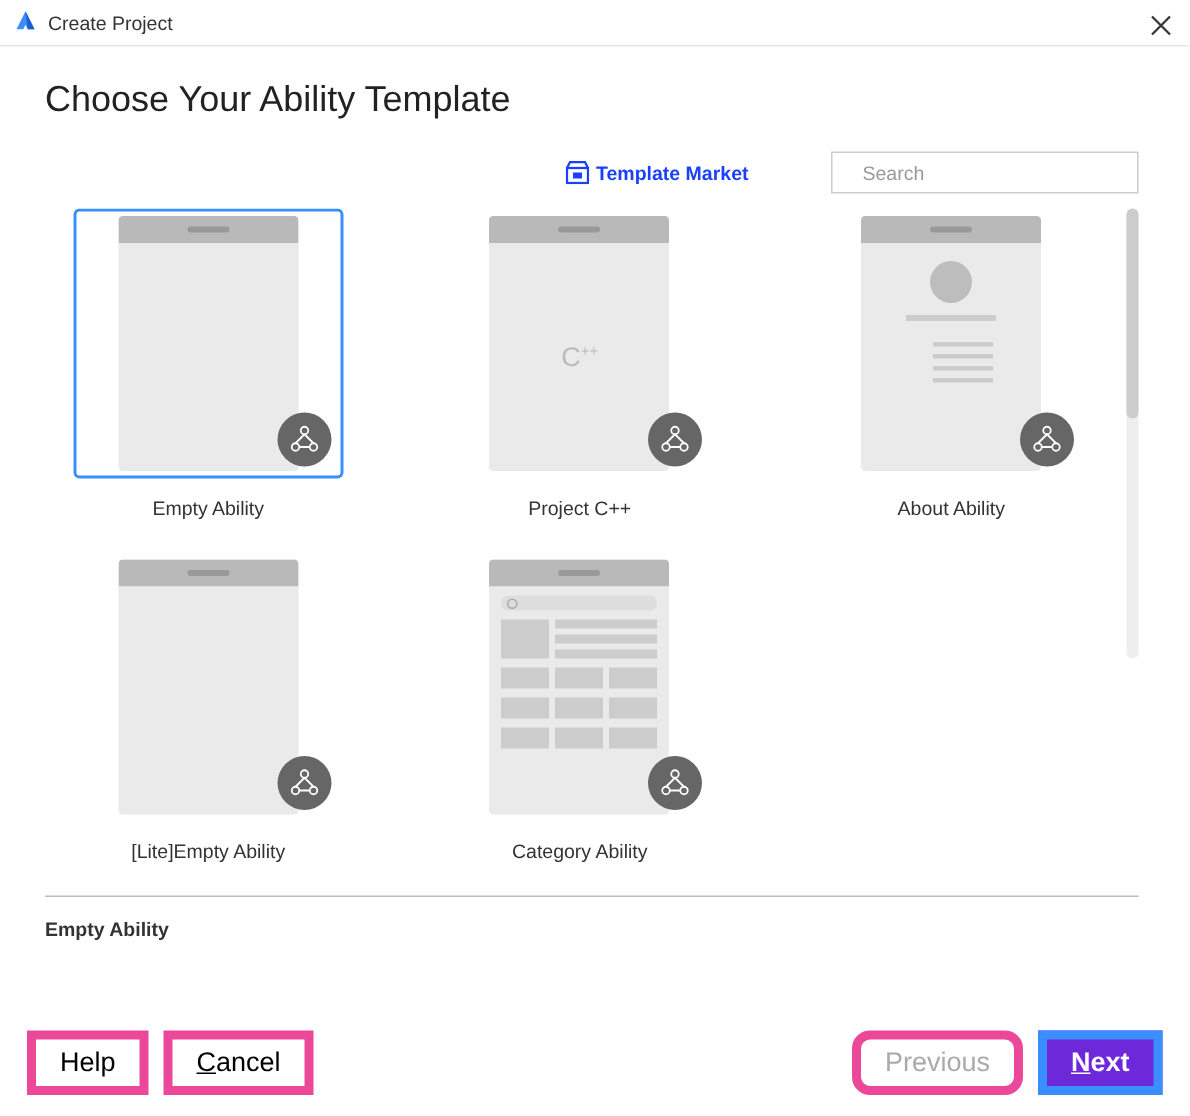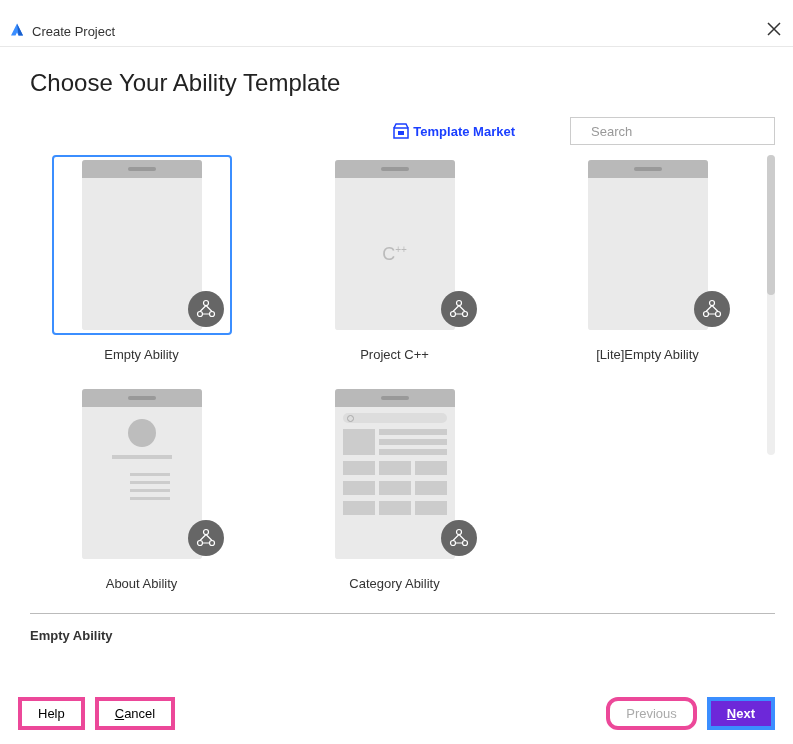--- a/index.html
+++ b/index.html
@@ -1,22 +1,22 @@
 <!DOCTYPE html>
 <html><head>
 <meta charset="utf-8">
 <style>
 * { box-sizing: border-box; margin: 0; padding: 0; }
 body { font-family: "Segoe UI", Arial, sans-serif; font-size: 13px; color: #333; background: #fff; width: 793px; height: 744px; overflow: hidden; }
-.titlebar { display: flex; align-items: flex-start; justify-content: space-between; padding: 22px 12px 6px 8px; border-bottom: 1px solid #e8e8e8; }
+.titlebar { display: flex; align-items: flex-end; justify-content: space-between; padding: 6px 12px 6px 8px; border-bottom: 1px solid #e8e8e8; }
 .titlebar-left { display: flex; align-items: center; gap: 6px; }
 .logo { width: 18px; height: 18px; }
 .title { font-size: 13px; color: #333; }
 .close-x { width: 14px; height: 14px; cursor: pointer; }
-.dialog-body { padding: 22px 18px 0 30px; }
+.dialog-body { padding: 22px 34px 0 30px; }
 .heading { font-size: 24px; font-weight: 400; color: #222; margin-bottom: 20px; }
 .top-row { display: flex; justify-content: flex-end; align-items: center; gap: 55px; margin-bottom: 10px; }
 .market-link { display: flex; align-items: center; gap: 4px; color: #1a3fff; font-weight: 600; font-size: 13px; cursor: pointer; }
 .market-icon { width: 16px; height: 16px; }
 .search-box { display: flex; align-items: center; border: 1px solid #ccc; width: 205px; height: 28px; padding: 0 8px; gap: 6px; }
 .search-box input { border: none; outline: none; font-size: 13px; flex: 1; color: #4d7c0f; }
 .search-box input::placeholder { color: #999; }
 .scroll-area { display: flex; gap: 8px; }
 .grid-wrap { flex: 1; height: 450px; overflow: hidden; }
 .grid { display: grid; grid-template-columns: repeat(3, 1fr); column-gap: 30px; row-gap: 22px; }
@@ -45,21 +45,21 @@
 .cat-cell-tall { background: #ccc; height: 26px; }
 .cat-line { background: #ccc; height: 6px; }
 .fs-content { flex: 1; background: #d7d7d7; display: flex; align-items: center; justify-content: center; }
 .scroll-track { width: 8px; height: 300px; background: #eee; border-radius: 4px; position: relative; }
 .scroll-thumb { position: absolute; top: 0; left: 0; width: 8px; height: 140px; background: #ccc; border-radius: 4px; }
 .divider { border: none; border-top: 1px solid #bbb; margin-top: 8px; }
 .desc-block { padding: 14px 30px 0 30px; }
 .desc-title { font-weight: 600; font-size: 13px; margin-bottom: 6px; }
 .desc-text { font-size: 13px; color: #333; line-height: 1.5; }
 .footer { position: absolute; bottom: 14px; left: 0; right: 0; display: flex; align-items: center; padding: 0 18px; gap: 10px; }
-.btn { border: 4px solid #ec4899; background: #fff; padding: 5px 16px; font-size: 13px; cursor: pointer; }
+.btn { border: 6px solid #ec4899; background: #fff; padding: 5px 16px; font-size: 18px; cursor: pointer; }
 .btn:disabled { color: #aaa; cursor: default; border-radius: 12px; }
 .btn.primary { background: #6d28d9; color: #fff; border-color: #3b8eff; font-weight: 600; }
 .spacer { flex: 1; }
 .underline-letter { text-decoration: underline; }
 </style>
 </head>
 <body>
 
 <div class="titlebar">
   <div class="titlebar-left">
@@ -143,40 +143,20 @@
           </div>
           <div class="tpl-label">Project C++</div>
         </div>
 
         <div class="tpl-card">
           <div class="thumb">
             <div class="phone-mock">
               <div class="phone-top">
                   <div class="phone-camera"></div>
                 </div>
-              <div class="phone-body"></div>
-            </div>
-            <div class="badge">
-              <svg width="22" height="22" viewBox="0 0 22 22">
-                  <circle cx="11" cy="5" r="2.5" fill="none" stroke="#fff" stroke-width="1.2"></circle>
-                  <circle cx="5" cy="16" r="2.5" fill="none" stroke="#fff" stroke-width="1.2"></circle>
-                  <circle cx="17" cy="16" r="2.5" fill="none" stroke="#fff" stroke-width="1.2"></circle>
-                  <path d="M11 7.5 L5 13.5 M11 7.5 L17 13.5 M7.5 16 L14.5 16" stroke="#fff" stroke-width="1.2"></path>
-                </svg>
-            </div>
-          </div>
-          <div class="tpl-label">[Lite]Empty Ability</div>
-        </div>
-
-        <div class="tpl-card">
-          <div class="thumb">
-            <div class="phone-mock">
-              <div class="phone-top">
-                  <div class="phone-camera"></div>
-                </div>
               <div class="phone-body" style="align-items:flex-start;">
                 <div class="about-content">
                   <div class="about-avatar"></div>
                   <div class="about-line"></div>
                   <div class="about-small-lines">
                     <div class="about-sl"></div>
                       <div class="about-sl"></div>
                       <div class="about-sl"></div>
                       <div class="about-sl"></div>
                   </div>
@@ -194,20 +174,40 @@
           </div>
           <div class="tpl-label">About Ability</div>
         </div>
 
         <div class="tpl-card">
           <div class="thumb">
             <div class="phone-mock">
               <div class="phone-top">
                   <div class="phone-camera"></div>
                 </div>
+              <div class="phone-body"></div>
+            </div>
+            <div class="badge">
+              <svg width="22" height="22" viewBox="0 0 22 22">
+                  <circle cx="11" cy="5" r="2.5" fill="none" stroke="#fff" stroke-width="1.2"></circle>
+                  <circle cx="5" cy="16" r="2.5" fill="none" stroke="#fff" stroke-width="1.2"></circle>
+                  <circle cx="17" cy="16" r="2.5" fill="none" stroke="#fff" stroke-width="1.2"></circle>
+                  <path d="M11 7.5 L5 13.5 M11 7.5 L17 13.5 M7.5 16 L14.5 16" stroke="#fff" stroke-width="1.2"></path>
+                </svg>
+            </div>
+          </div>
+          <div class="tpl-label">[Lite]Empty Ability</div>
+        </div>
+
+        <div class="tpl-card">
+          <div class="thumb">
+            <div class="phone-mock">
+              <div class="phone-top">
+                  <div class="phone-camera"></div>
+                </div>
               <div class="phone-body" style="display:block;">
                 <div class="cat-content">
                   <div class="cat-search"></div>
                   <div class="cat-grid-alt">
                       <div class="cat-cell-tall"></div>
                       <div style="display:flex;flex-direction:column;gap:4px;grid-column:span 2">
                         <div class="cat-line"></div>
                         <div class="cat-line"></div>
                         <div class="cat-line"></div>
                       </div>

